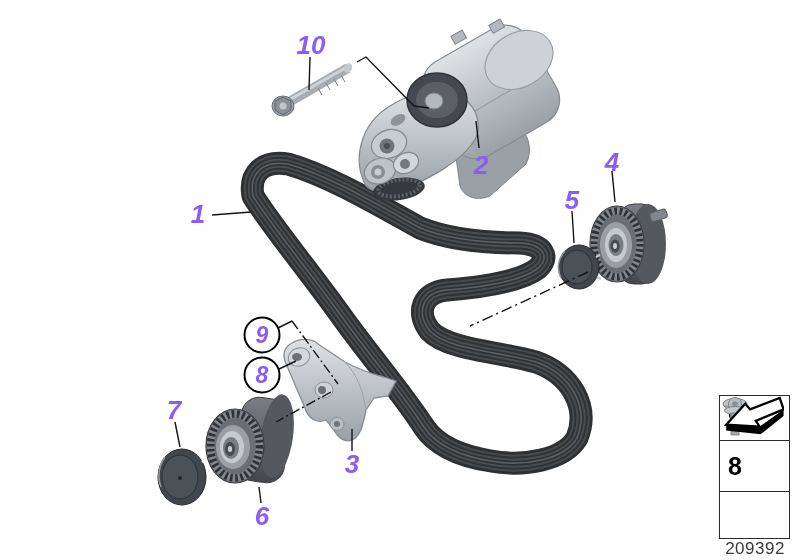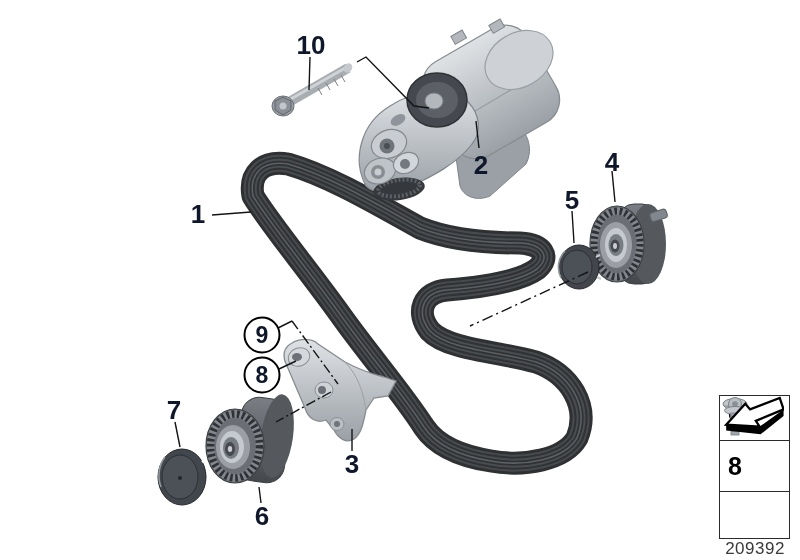--- a/index.html
+++ b/index.html
@@ -1,20 +1,20 @@
 <!DOCTYPE html>
 <html><head>
 <meta charset="utf-8">
 <style>
   html,body{margin:0;padding:0;background:#fff;}
   .stage{position:relative;width:800px;height:560px;background:#fff;overflow:hidden;
          font-family:"Liberation Sans",sans-serif;}
   .stage svg{position:absolute;left:0;top:0;}
   .lbl{position:absolute;transform:translate(-50%,-50%);font-weight:700;font-size:26px;
-       color:#0f172a;line-height:1;letter-spacing:0;user-select:none;}
+       color:#8b5cf6;line-height:1;letter-spacing:0;user-select:none;font-style:italic;}
   .lbl.circled{width:33px;height:33px;border:2.6px solid #000;border-radius:50%;
        background:#fff;display:flex;align-items:center;justify-content:center;
        font-size:23px;}
   .legend{position:absolute;left:719px;top:395px;width:71px;height:144px;
        border:1.6px solid #2a2a2a;box-sizing:border-box;display:flex;flex-direction:column;
        background:#fff;}
   .legend-row{display:flex;align-items:center;box-sizing:border-box;padding-left:8px;}
   .legend-row.r9{height:45px;}
   .legend-row.r8{height:51px;border-top:1.6px solid #2a2a2a;}
   .legend-arrowcell{height:48px;border-top:1.6px solid #2a2a2a;display:flex;

